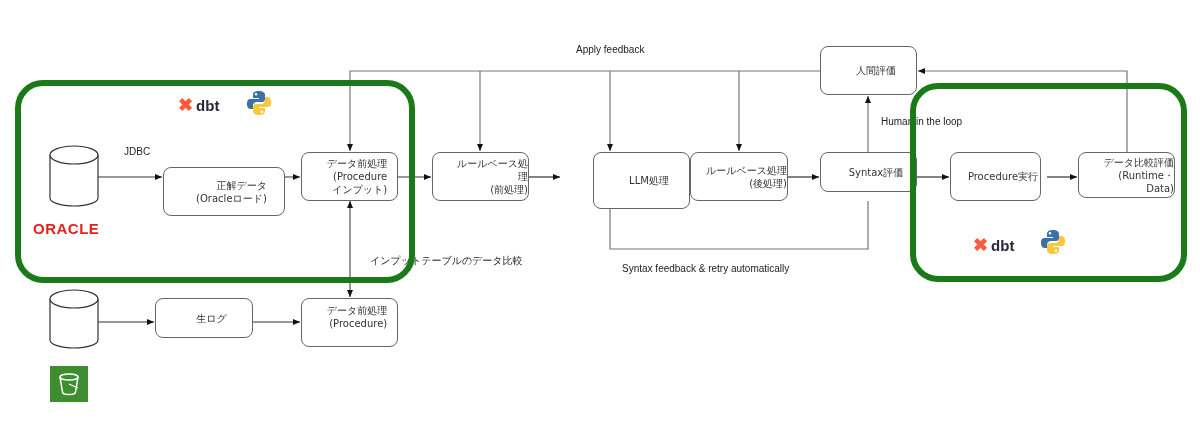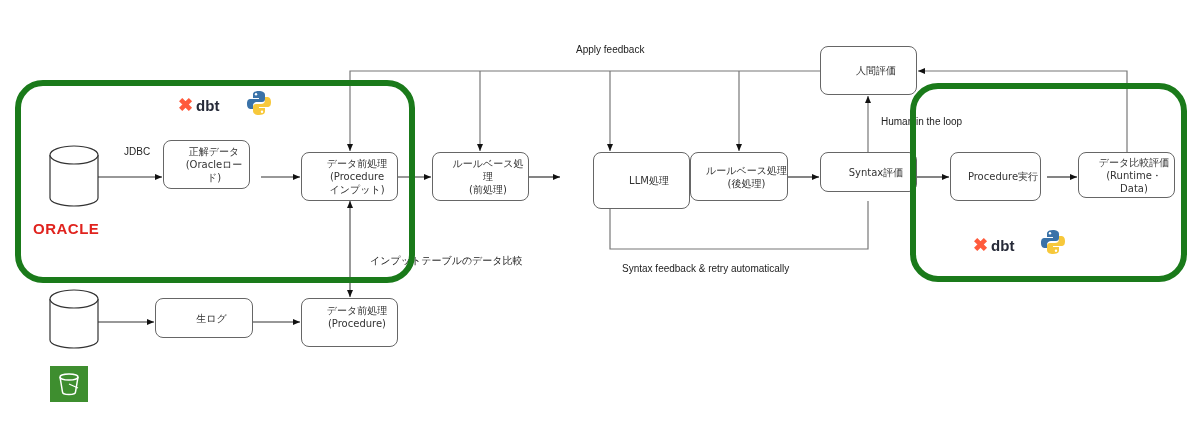--- a/index.html
+++ b/index.html
@@ -1,21 +1,21 @@
 <!DOCTYPE html>
 <html><head>
 <meta charset="utf-8">
 <style>
   html, body { margin: 0; padding: 0; background: #ffffff; }
   body { width: 1200px; height: 435px; position: relative; overflow: hidden;
          font-family: "DejaVu Sans", "Liberation Sans", sans-serif; color: #222; }
   #canvas { position: absolute; left: 0; top: 0; }
   .node { position: absolute; box-sizing: border-box; border: 1.2px solid #666;
           border-radius: 8px; background: #fff; display: flex; align-items: center;
-          justify-content: center; text-align: center; font-size: 10px; line-height: 13px;
+          justify-content: center; text-align: right; font-size: 10px; line-height: 13px;
           color: #333; white-space: pre-line; padding-left: 15px; }
   .label { position: absolute; font-size: 10px; color: #222; white-space: nowrap;
            font-family: "Liberation Sans", "DejaVu Sans", sans-serif; }
   .group { position: absolute; box-sizing: border-box; border: 6px solid #1a7a1a;
            border-radius: 28px; pointer-events: none; }
   .oracle { position: absolute; color: #e0231e; font-family: "Liberation Sans", sans-serif;
             font-weight: bold; font-size: 15px; letter-spacing: 0.5px; }
   .dbt { position: absolute; display: flex; align-items: center; gap: 3px;
          font-family: "Liberation Sans", sans-serif; font-weight: bold; font-size: 15px; color: #262a38; }
   .dbt .x { color: #ff5a3c; font-size: 18px; line-height: 18px; }
@@ -65,21 +65,21 @@
     <line x1="610" y1="71" x2="610" y2="151" stroke="#777" marker-end="url(#arr)"></line>
     <line x1="739" y1="71" x2="739" y2="151" stroke="#777" marker-end="url(#arr)"></line>
 
     <line x1="868" y1="152" x2="868" y2="96" stroke="#777" marker-end="url(#arr)"></line>
     <polyline points="1127,152 1127,71 918,71" stroke="#777" marker-end="url(#arr)"></polyline>
 
     <polyline points="868,201 868,249 610,249 610,201" stroke="#777" marker-end="url(#arr)"></polyline>
   </g>
 </svg>
 
-<div class="node" style="left:163px;top:140px;width:87px;height:49px;">正解データ
+<div class="node" style="left:163px;top:167px;width:122px;height:49px;">正解データ
 (Oracleロード)</div>
 <div class="node" style="left:301px;top:152px;width:97px;height:49px;">データ前処理
 (Procedure
 インプット)</div>
 <div class="node" style="left:432px;top:152px;width:97px;height:49px;">ルールベース処理
 (前処理)</div>
 <div class="node" style="left:593px;top:152px;width:97px;height:57px;">LLM処理</div>
 <div class="node" style="left:690px;top:152px;width:98px;height:49px;">ルールベース処理
 (後処理)</div>
 <div class="node" style="left:820px;top:152px;width:97px;height:40px;">Syntax評価</div>

